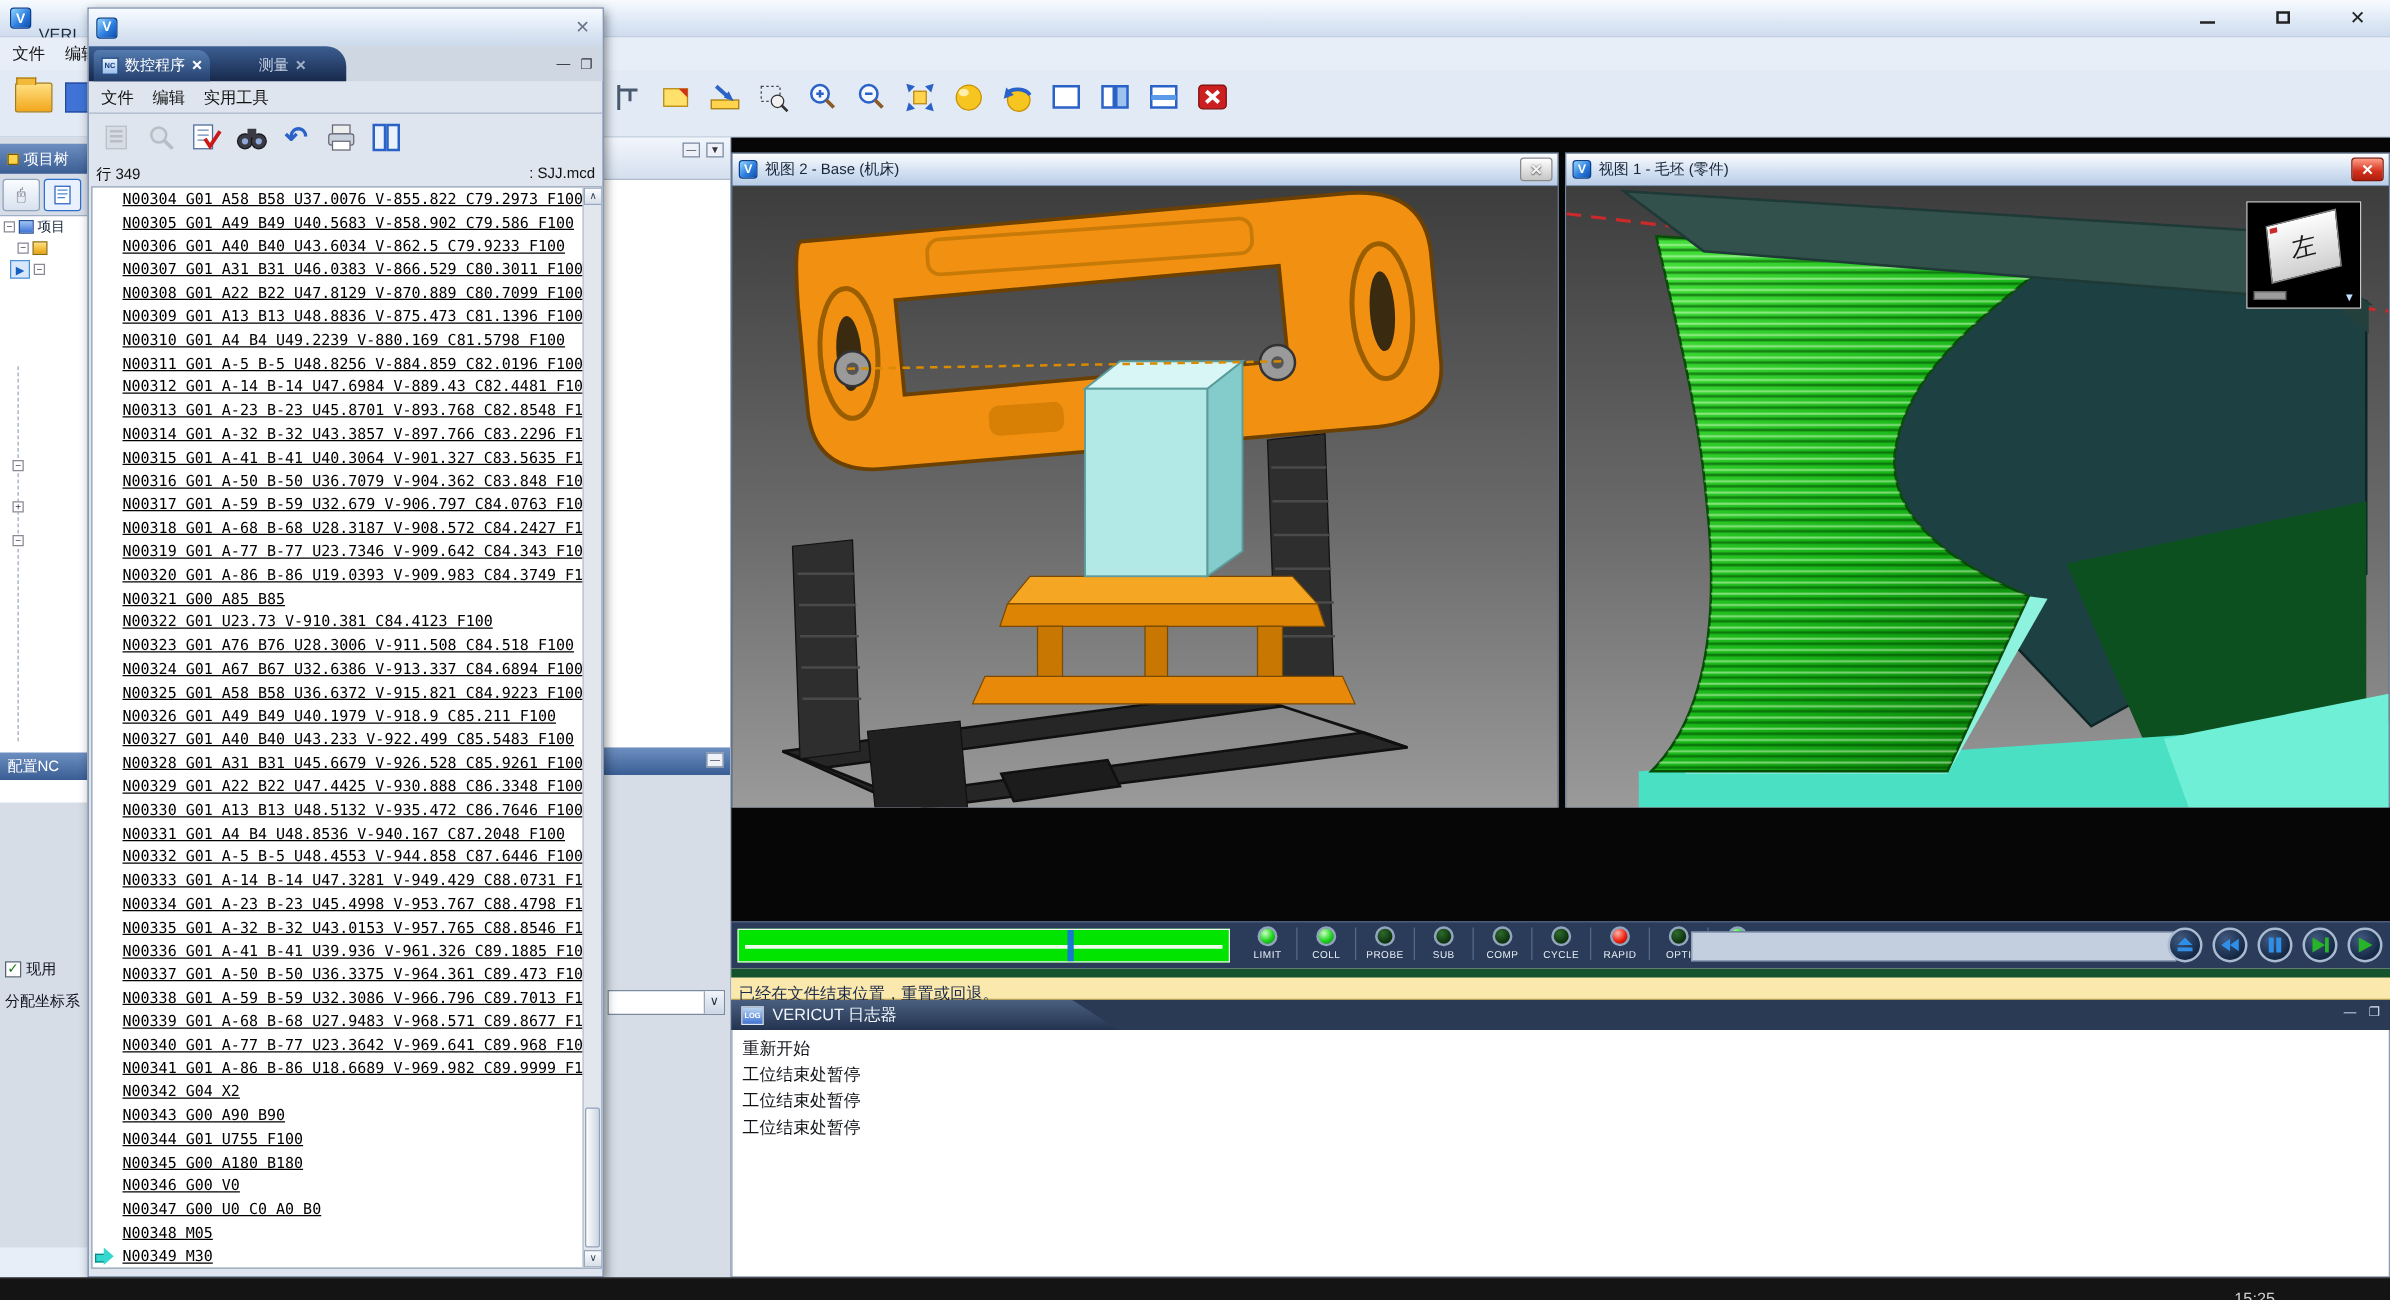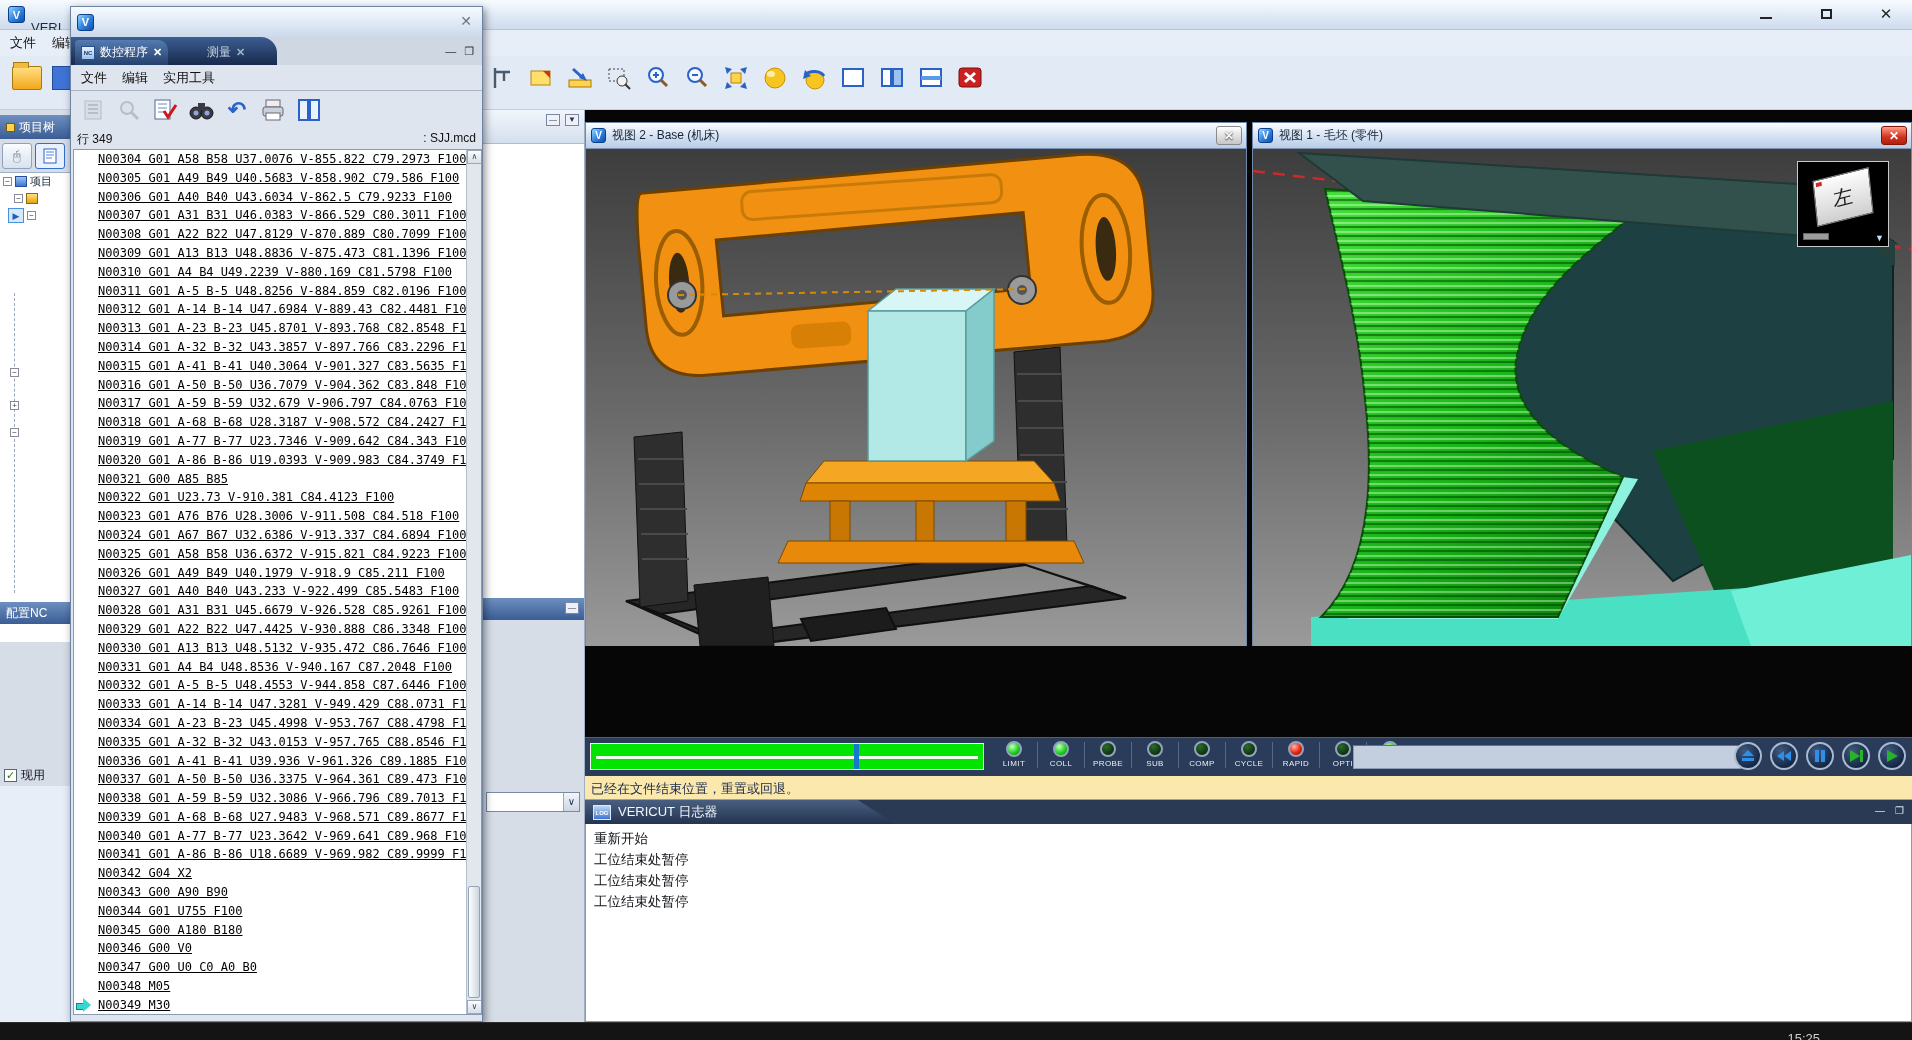--- a/index.html
+++ b/index.html
@@ -24,21 +24,21 @@
   #m-menubar { left:0; top:30px; width:1912px; height:26px; background:#e7eef8; display:flex; align-items:center; gap:16px; padding-left:10px; font-size:13px; color:#111; }
   #m-toolbar { left:0; top:56px; width:1912px; height:54px; background:#e2eaf5; border-bottom:1px solid #c2cfde; }
   .tb-folder { position:absolute; left:12px; top:10px; width:30px; height:24px; background:linear-gradient(#ffe082,#f2a71b); border:1px solid #a87a12; border-radius:2px; }
   .tb-folder::before { content:""; position:absolute; left:0; top:-5px; width:14px; height:5px; background:#f2b93b; border:1px solid #a87a12; border-bottom:none; }
   .tb-disk { position:absolute; left:52px; top:10px; width:26px; height:24px; background:#3f74d6; border:1px solid #234a9a; }
   #main-icons { position:absolute; left:488px; top:8px; display:flex; gap:11px; }
   .micon { width:28px; height:28px; display:flex; align-items:center; justify-content:center; }
 
   
   .sb-head { background:linear-gradient(#6d8fc0,#3a5d94); color:#fff; font-size:12px; display:flex; align-items:center; gap:4px; padding-left:6px; }
-  #sb-left { left:0; top:110px; width:70px; height:676px; background:#d6dde7; overflow:hidden; }
+  #sb-left { left:0; top:110px; width:70px; height:888px; background:#d6dde7; overflow:hidden; }
   #sb-left-head { position:absolute; left:0; top:5px; width:70px; height:24px; }
   .sb-cube { width:9px; height:9px; background:#ffd34d; border:1px solid #7a5c00; }
   #sb-tabs { position:absolute; left:2px; top:33px; display:flex; gap:3px; }
   .sb-tabbtn { width:30px; height:26px; background:linear-gradient(#fafcff,#d8e2ef); border:1px solid #8fa3bd; border-radius:3px; display:flex; align-items:center; justify-content:center; font-size:13px; color:#445; }
   .sb-tabbtn.active { border:1px solid #2f6fd0; background:#e8f1fd; }
   #sb-tree { position:absolute; left:0; top:62px; width:70px; height:470px; background:#fff; border-top:1px solid #9fb0c6; font-size:11px; color:#123; }
   .tnode { display:flex; align-items:center; gap:3px; height:17px; padding-left:3px; white-space:nowrap; }
   .pm { width:9px; height:9px; border:1px solid #889; background:#fff; font-size:8px; line-height:7px; text-align:center; color:#334; flex:0 0 auto; }
   .mini-ico { width:12px; height:11px; background:linear-gradient(#9fc4f2,#3f74d6); border:1px solid #23509a; flex:0 0 auto; }
   .mini-ico.yellow { background:linear-gradient(#ffe082,#e8a20a); border-color:#8a6a08; }
@@ -125,21 +125,21 @@
   .bulb.off   { background:radial-gradient(circle at 35% 30%, #2e6a2e, #113a11 60%, #061c06); }
   .bulb.red   { background:radial-gradient(circle at 35% 30%, #ffb4a8, #ee2211 55%, #7a0a00); }
   .led .lbl { color:#e9eef5; font-size:8px; margin-top:2px; letter-spacing:.4px;text-align:center; }
   .led-sep { width:1px; height:26px; background:#55688a; margin:0 2px; }
   #speed-field { position:absolute; left:768px; top:7px; width:388px; height:24px; background:#c3cede; border:1px solid #8c9cb4; border-top-color:#5f7190; font-size:12px; padding:0 4px; color:#123; }
   #playbtns { position:absolute; right:6px; top:4px; display:flex; gap:8px; }
   .pbtn { width:28px; height:28px; border-radius:50%; border:2px solid #a9b9cf;
     background:radial-gradient(circle at 35% 30%, #41597e, #152946 70%); display:flex; align-items:center; justify-content:center; }
 
   
-  #statusmsg { left:585px; top:775px; width:1327px; height:25px; background:#fbe8ad; border-top:1px solid #14532d; border-bottom:1px solid #b8a35c; font-size:13px; color:#1a2a4a; padding:4px 0 0 6px; }
+  #statusmsg { left:585px; top:775px; width:1327px; height:25px; background:#fbe8ad; border-top:7px solid #14532d; border-bottom:1px solid #b8a35c; font-size:13px; color:#1a2a4a; padding:4px 0 0 6px; }
   #logwin { left:585px; top:800px; width:1327px; height:222px; background:#fff; }
   #log-head { position:absolute; left:0; top:0; width:100%; height:24px; background:#2a3a55; }
   #log-tab { position:absolute; left:0; top:0; height:24px; width:310px; background:linear-gradient(#4a5f80,#233450);
     clip-path:polygon(0 0,88% 0,100% 100%,0 100%); display:flex; align-items:center; gap:7px; padding-left:8px; }
   #log-ico { width:18px; height:15px; background:linear-gradient(#bcd6f2,#3f74d6); border:1px solid #dfe8f4; font-size:6px; color:#fff; text-align:center; line-height:14px; font-weight:bold; }
   #log-title { color:#f2f6fc; font-size:13px; }
   #log-head-btns { position:absolute; right:8px; top:5px; display:flex; gap:10px; }
   .lhb { color:#d6e0ee; font-size:10px; line-height:12px; }
   #log-body { position:absolute; left:0; top:24px; width:100%; height:198px; background:#fff; border:1px solid #8a9ab0; border-top:none; padding:4px 8px; }
   .log-line { font-size:13.5px; color:#101318; line-height:21px; white-space:pre; }

